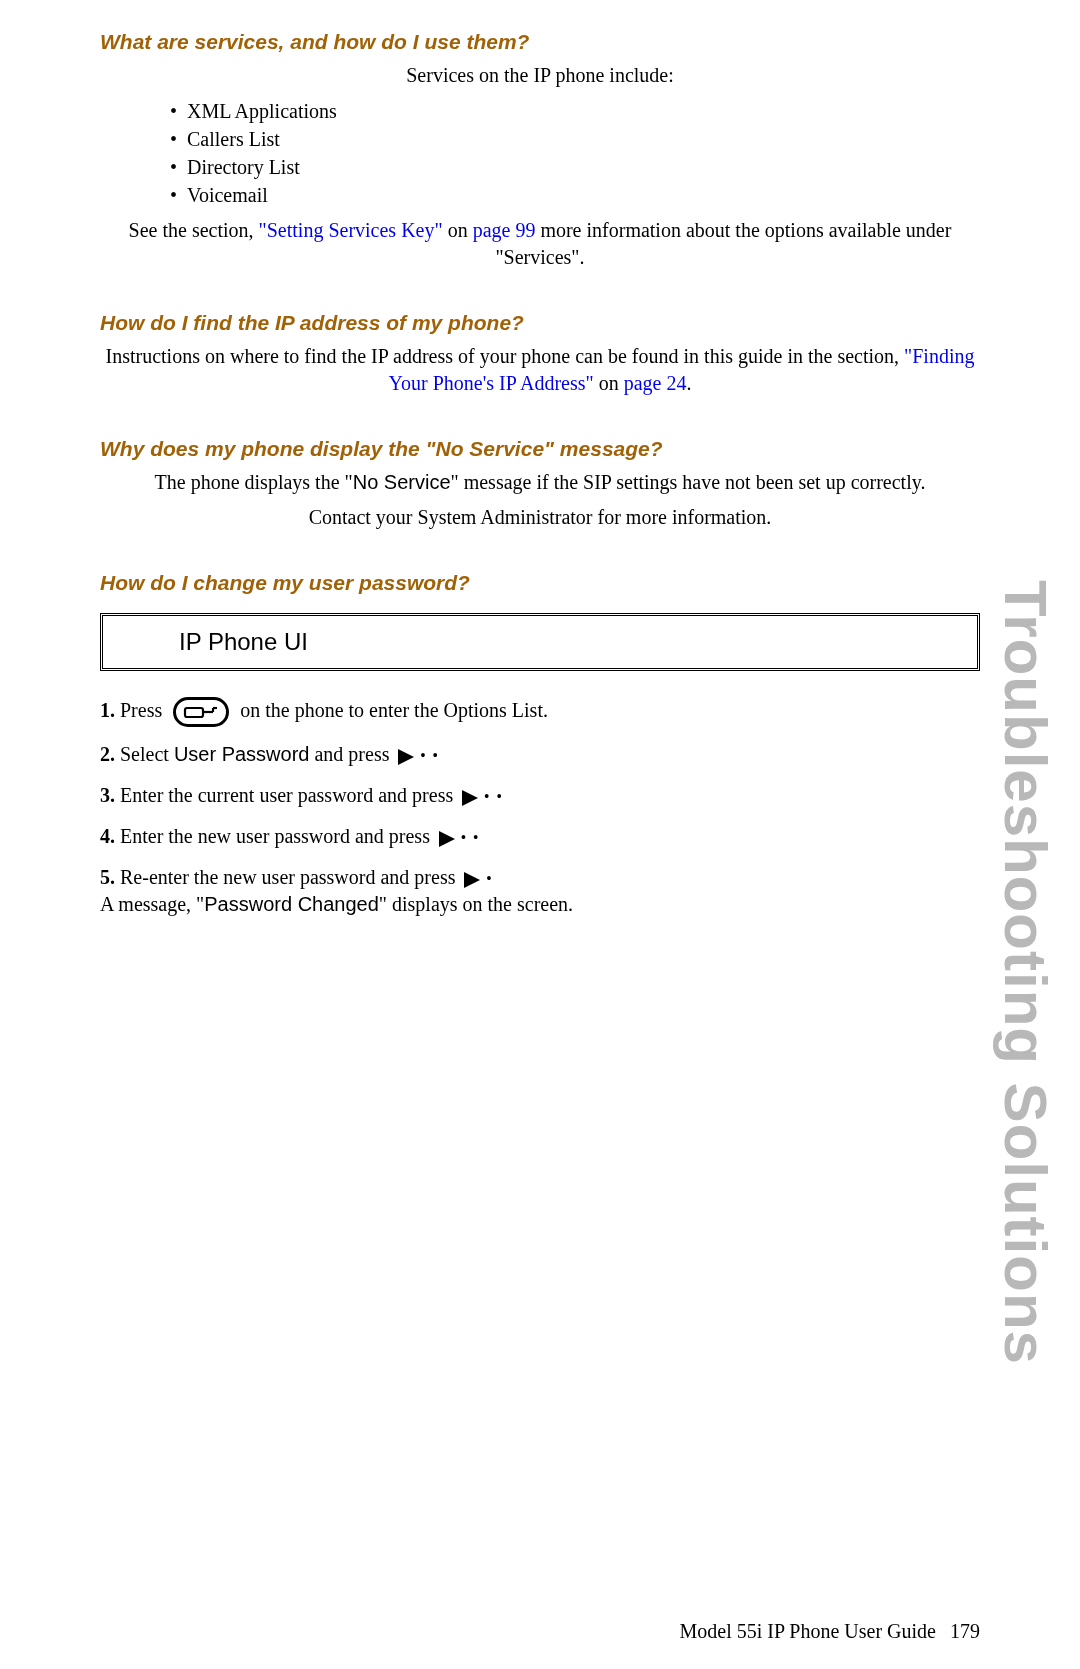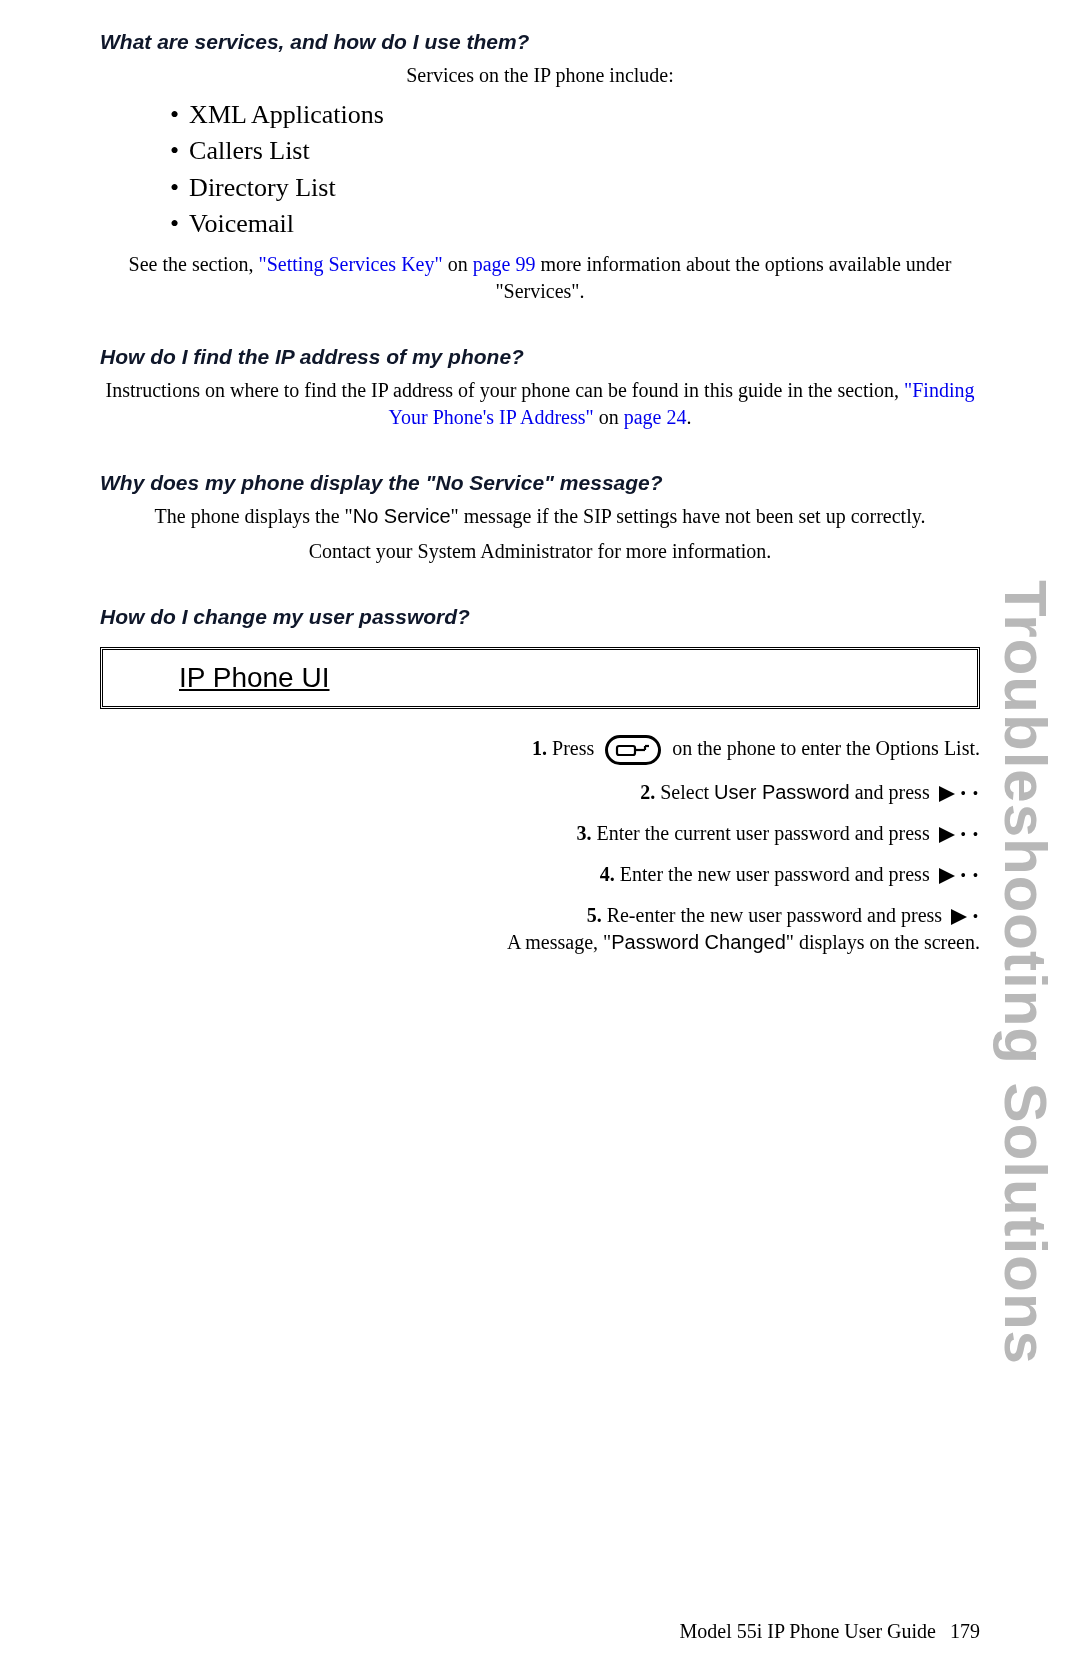--- a/index.html
+++ b/index.html
@@ -19,38 +19,38 @@
     position: relative;
     height: 100%;
   }
   .section-heading {
     font-family: Verdana, Geneva, sans-serif;
     font-style: italic;
     font-weight: bold;
     font-size: 21px;
     margin-top: 40px;
     margin-bottom: 6px;
-    color: #0f172a;
+    color: #a16207;
   }
   .section-heading.first {
     margin-top: 0;
   }
   .body-text {
     font-size: 20px;
     line-height: 1.35;
     margin: 8px 0;
     text-align: center;
   }
   ul.bullets {
     list-style: none;
     padding: 0;
     margin: 8px 0 8px 70px;
   }
   ul.bullets li {
-    font-size: 26px;
+    font-size: 20px;
     line-height: 1.4;
   }
   ul.bullets li::before {
     content: "•";
     margin-right: 10px;
   }
   a.link {
     color: #0000ee;
     text-decoration: none;
   }
@@ -68,33 +68,31 @@
     align-items: center;
   }
   .ip-box-icon {
     width: 40px;
     height: 28px;
     background: #fff;
     margin-right: 18px;
   }
   .ip-box-label {
     font-family: Arial, Helvetica, sans-serif;
-    font-size: 28px;
-    text-decoration: underline;
+    font-size: 24px;
   }
   ol.steps {
     list-style: none;
     padding: 0;
     margin: 0;
   }
   ol.steps li {
     font-size: 20px;
     line-height: 1.35;
     margin: 14px 0;
-    text-align: right;
   }
   .step-num {
     font-weight: bold;
   }
   .arrow-icon {
     display: inline-block;
     width: 0;
     height: 0;
     border-top: 8px solid transparent;
     border-bottom: 8px solid transparent;

